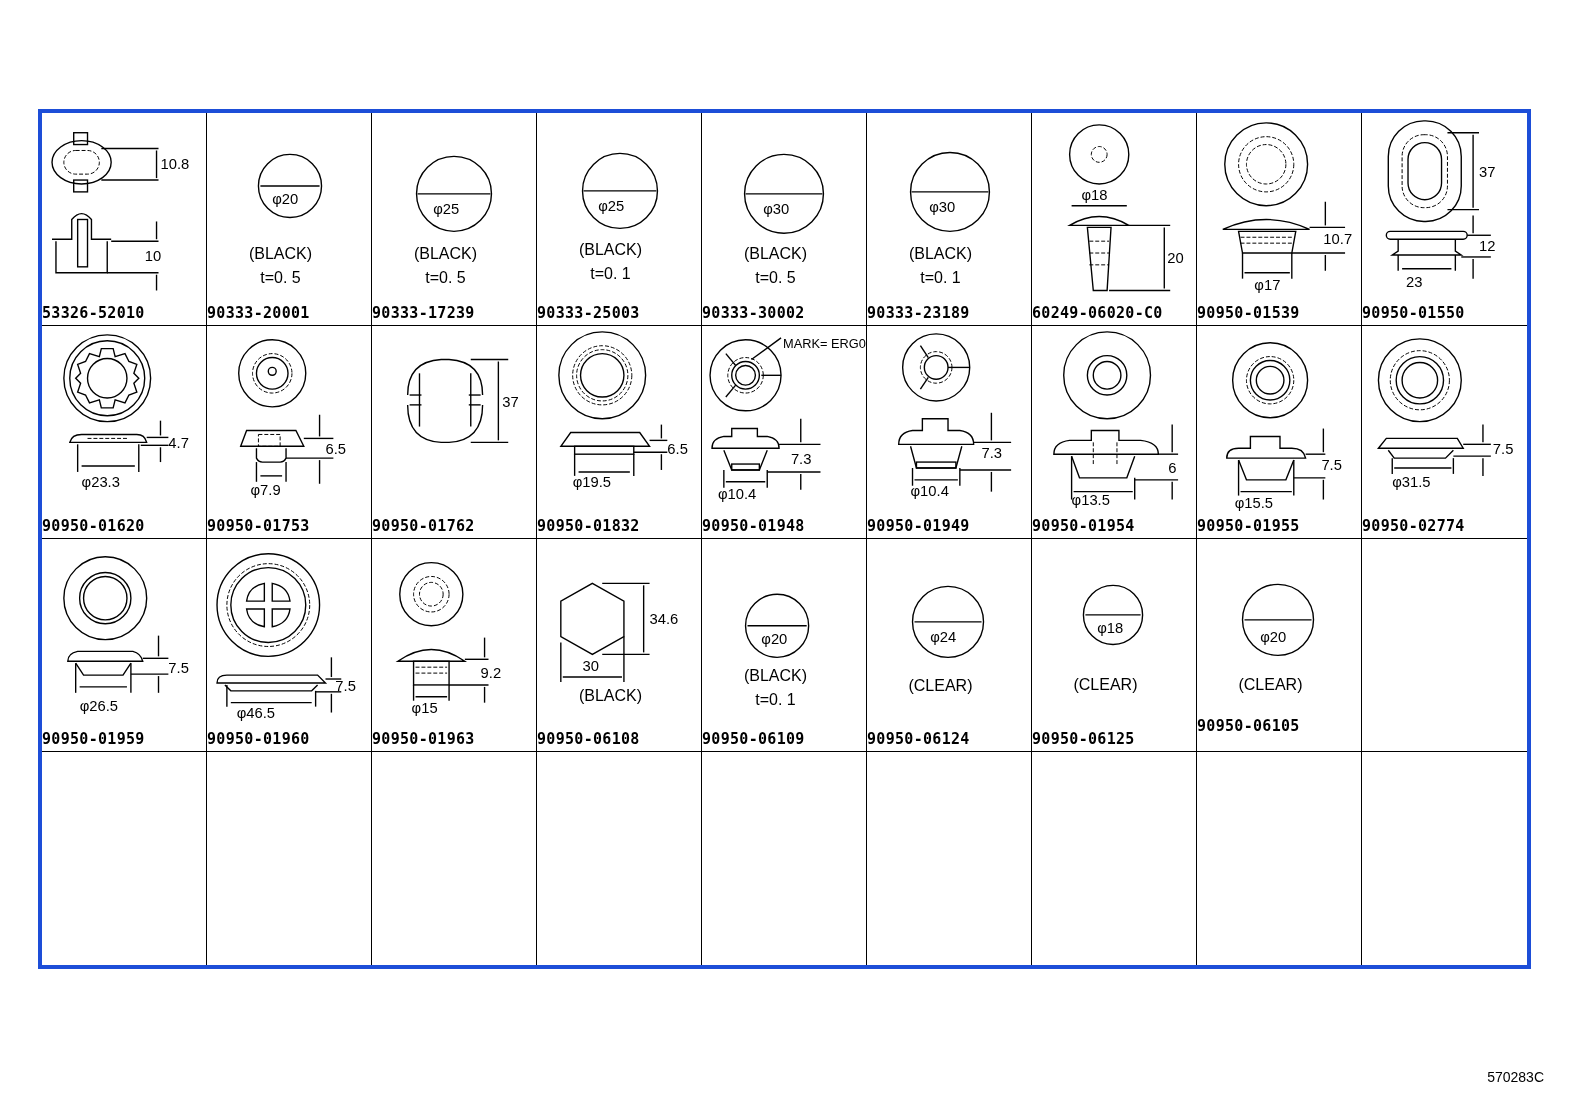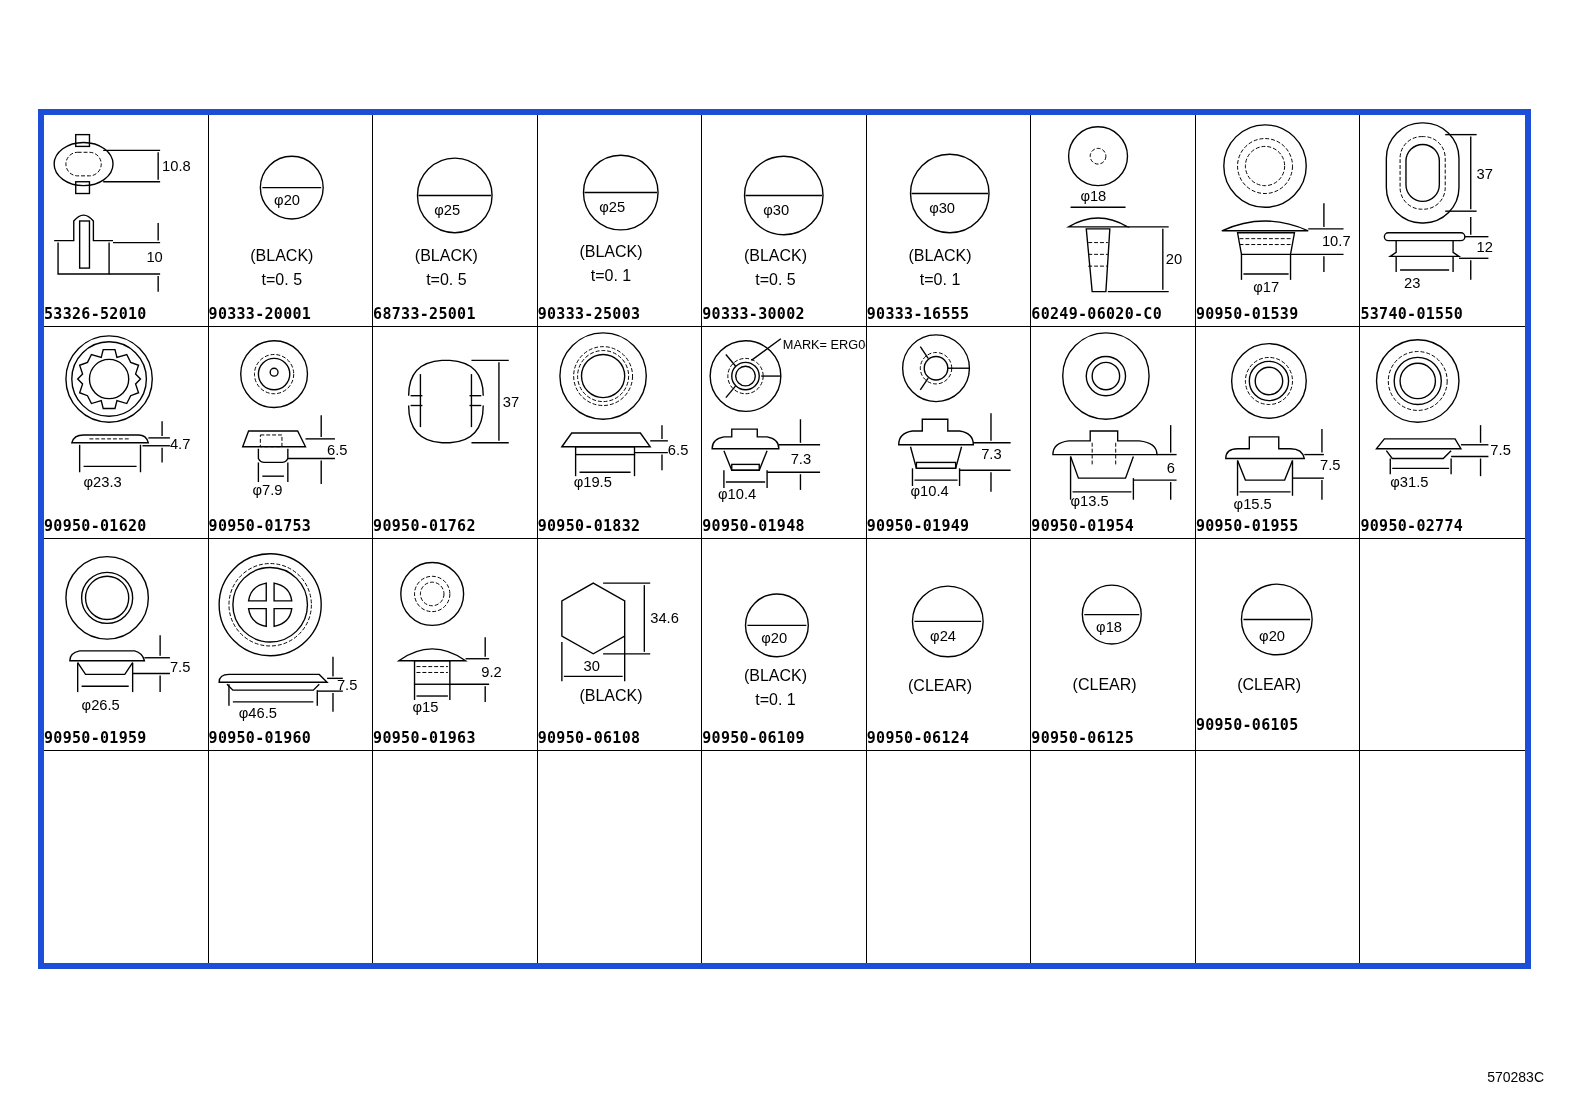--- a/index.html
+++ b/index.html
@@ -1,17 +1,17 @@
 <!DOCTYPE html>
 <html><head>
 <meta charset="utf-8">
 <style>
   html,body{margin:0;padding:0;background:#ffffff;}
   body{width:1592px;height:1099px;position:relative;overflow:hidden;font-family:"Liberation Sans",sans-serif;color:#000;}
-  #grid{position:absolute;left:38px;top:109px;width:1493px;height:860px;border:6px solid #1d4ed8;box-sizing:border-box;display:grid;grid-template-columns:repeat(9,1fr);grid-template-rows:repeat(4,1fr);text-decoration:underline;}
+  #grid{position:absolute;left:38px;top:109px;width:1493px;height:860px;border:4px solid #1d4ed8;box-sizing:border-box;display:grid;grid-template-columns:repeat(9,1fr);grid-template-rows:repeat(4,1fr);text-decoration:underline;}
   .cell{position:relative;border-right:1.5px solid #000;border-bottom:1.5px solid #000;box-sizing:border-box;overflow:hidden;}
   .cell:nth-child(9n){border-right:none;}
   .cell:nth-last-child(-n+9){border-bottom:none;}
   .cell svg{position:absolute;left:0;top:0;width:100%;height:100%;}
   .pn{position:absolute;left:0;right:0;bottom:3px;text-align:left;font-family:"DejaVu Sans Mono","Liberation Mono",monospace;font-weight:bold;font-size:15px;letter-spacing:0.3px;}
   .note{position:absolute;left:0;right:17px;text-align:center;font-size:16px;line-height:22px;}
   .dim{font-family:"Liberation Sans",sans-serif;font-size:15px;fill:#000;}
   .ln{stroke:#000;stroke-width:1.4;fill:none;}
   .ds{stroke:#000;stroke-width:1;fill:none;stroke-dasharray:4 2;}
   #ref{position:absolute;right:48px;bottom:14px;font-size:14px;}
@@ -54,21 +54,21 @@
   </div>
 
   <div class="cell">
     <svg viewBox="0 0 166 215">
       <circle class="ln" cx="83" cy="82" r="38"></circle>
         <line class="ln" x1="46" y1="82" x2="120" y2="82"></line>
       <text class="dim" x="62" y="102">φ25</text>
     </svg>
     <div class="note" style="top:130px">(BLACK)</div>
     <div class="note" style="top:154px">t=0. 5</div>
-    <div class="pn">68733-25001</div>
+    <div class="pn">90333-17239</div>
   </div>
 
   <div class="cell">
     <svg viewBox="0 0 166 215">
       <circle class="ln" cx="84" cy="79" r="38"></circle>
         <line class="ln" x1="47" y1="79" x2="121" y2="79"></line>
       <text class="dim" x="62" y="99">φ25</text>
     </svg>
     <div class="note" style="top:126px">(BLACK)</div>
     <div class="note" style="top:150px">t=0. 1</div>
@@ -87,21 +87,21 @@
   </div>
 
   <div class="cell">
     <svg viewBox="0 0 166 215">
       <circle class="ln" cx="84" cy="80" r="40"></circle>
         <line class="ln" x1="45" y1="80" x2="123" y2="80"></line>
       <text class="dim" x="63" y="100">φ30</text>
     </svg>
     <div class="note" style="top:130px">(BLACK)</div>
     <div class="note" style="top:154px">t=0. 1</div>
-    <div class="pn">90333-16555</div>
+    <div class="pn">90333-23189</div>
   </div>
 
   <div class="cell">
     <svg viewBox="0 0 166 215">
       <circle class="ln" cx="68" cy="42" r="30"></circle>
         <circle class="ds" cx="68" cy="42" r="8"></circle>
       <text class="dim" x="50" y="88">φ18</text>
       <line class="ln" x1="40" y1="94" x2="96" y2="94"></line>
       <path class="ln" d="M38 114 Q68 96 98 114 Z"></path>
       <path class="ln" d="M56 116 L80 116 L76 180 L62 180 Z"></path>
@@ -152,21 +152,21 @@
       <line class="ln" x1="36" y1="144" x2="36" y2="160"></line>
         <line class="ln" x1="94" y1="144" x2="94" y2="160"></line>
       <line class="ln" x1="40" y1="158" x2="90" y2="158"></line>
       <text class="dim" x="44" y="176">23</text>
       <line class="ln" x1="106" y1="124" x2="130" y2="124"></line>
         <line class="ln" x1="100" y1="146" x2="130" y2="146"></line>
       <line class="ln" x1="112" y1="104" x2="112" y2="122"></line>
         <line class="ln" x1="112" y1="148" x2="112" y2="168"></line>
       <text class="dim" x="118" y="140">12</text>
     </svg>
-    <div class="pn">53740-01550</div>
+    <div class="pn">90950-01550</div>
   </div>
 
   <div class="cell">
     <svg viewBox="0 0 166 215">
       <circle class="ln" cx="66" cy="53" r="44"></circle>
         <circle class="ln" cx="66" cy="53" r="38"></circle>
       <path class="ln" d="M66 23 L72 23 L74 31 L84 28 L88 36 L96 39 L93 48 L98 53 L93 58 L96 67 L88 70 L84 78 L74 75 L72 83 L60 83 L58 75 L48 78 L44 70 L36 67 L39 58 L34 53 L39 48 L36 39 L44 36 L48 28 L58 31 L60 23 Z"></path>
       <circle class="ln" cx="66" cy="53" r="20"></circle>
       <path class="ln" d="M28 118 Q30 110 40 110 L96 110 Q104 110 106 118 Z"></path>
       <line class="ds" x1="46" y1="114" x2="88" y2="114"></line>

